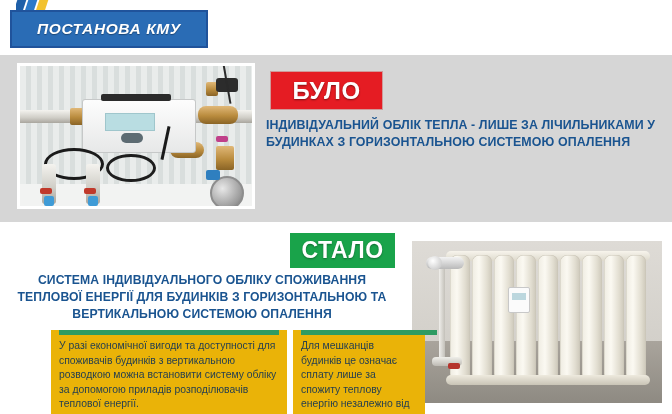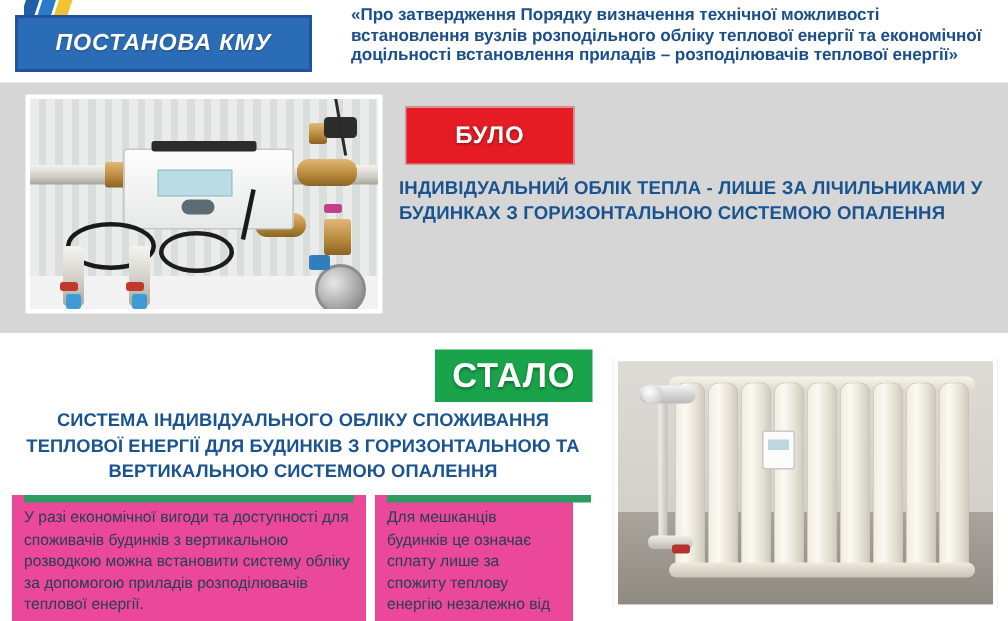--- a/index.html
+++ b/index.html
@@ -49,21 +49,21 @@
     border:3px solid #ffffff;box-sizing:border-box;overflow:hidden;
     background:#cfcdc8;
   }
 
   .bulo-badge{
     position:absolute;left:270px;top:71px;width:113px;height:39px;
     background:#e51c23;border:1px solid #cf9a9a;box-sizing:border-box;
     display:flex;align-items:center;justify-content:center;
   }
   .bulo-badge span{
-    color:#ffffff;font-weight:bold;font-size:16px;letter-spacing:.5px;
+    color:#ffffff;font-weight:bold;font-size:24px;letter-spacing:.5px;
     text-shadow:0 1px 2px rgba(0,0,0,.45);
   }
   .bulo-text{
     position:absolute;left:266px;top:117px;width:400px;
     color:#1a5490;font-weight:bold;font-size:12.4px;line-height:17px;
     letter-spacing:.1px;
   }
 
   
   .stalo-badge{
@@ -74,21 +74,21 @@
     color:#ffffff;font-weight:bold;font-size:23px;letter-spacing:.5px;
     text-shadow:0 1px 2px rgba(0,0,0,.35);
   }
   .stalo-text{
     position:absolute;left:8px;top:272px;width:388px;
     color:#1a5490;font-weight:bold;font-size:12.2px;line-height:17px;
     text-align:center;letter-spacing:.1px;
   }
 
   
-  .col{position:absolute;top:330px;background:#ec4899;padding:9px 8px 0 8px;box-sizing:border-box;}
+  .col{position:absolute;top:330px;background:#eab308;padding:9px 8px 0 8px;box-sizing:border-box;margin-left:43px;}
   .col .rule{position:absolute;left:8px;top:0;height:5px;background:#2e9b62;}
   .col p{margin:0;color:#27404f;font-size:10.4px;line-height:14.6px;font-weight:500;}
   .col-left{left:8px;width:236px;height:84px;}
   .col-left .rule{width:220px;}
   .col-right{left:250px;width:132px;height:84px;}
   .col-right .rule{width:136px;}
 
   
   .meter-wall{position:absolute;inset:0;
     background:
@@ -132,21 +132,20 @@
   <div class="topbar"></div>
   <div class="logo">
     <span class="s1"></span>
     <span class="s2"></span>
     <span class="s3"></span>
   </div>
 
   <div class="kmu-badge">
     <span>ПОСТАНОВА КМУ</span>
   </div>
-  <div class="decree-text">«Про затвердження Порядку визначення технічної можливості встановлення вузлів розподільного обліку теплової енергії та економічної доцільності встановлення приладів – розподілювачів теплової енергії»</div>
 
   <div class="band-grey"></div>
 
   <div class="photo-meter">
     <div class="meter-wall"></div>
 
     <div class="pipe" style="left:-4px;top:44px;width:70px;height:13px;"></div>
     <div class="pipe" style="left:172px;top:44px;width:70px;height:13px;"></div>
     <div class="brass" style="left:50px;top:42px;width:16px;height:17px;"></div>
     <div class="brass" style="left:150px;top:76px;width:34px;height:16px;border-radius:8px;"></div>

